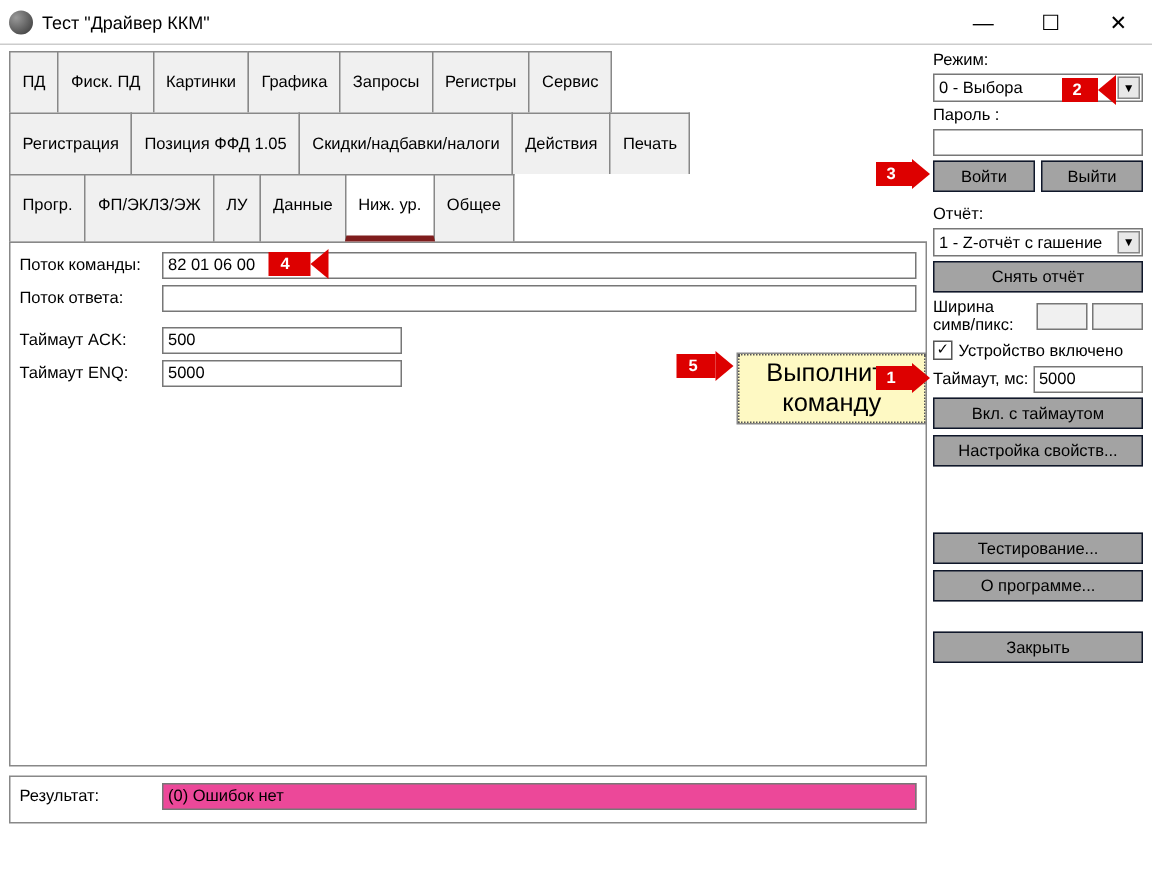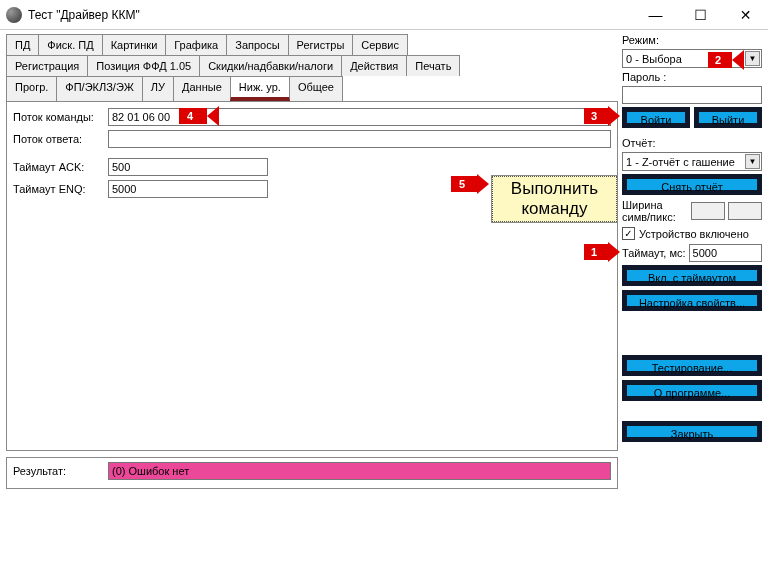--- a/index.html
+++ b/index.html
@@ -48,21 +48,21 @@
   .right-col { width: 140px; flex: 0 0 140px; }
 
   .tabs-row {
     display: flex;
     flex-wrap: wrap;
   }
   .tab {
     border: 1px solid #888;
     border-bottom: none;
     background: #f0f0f0;
-    padding: 4px 8px;
+    padding: 14px 8px;
     font-size: 11px;
     margin-right: -1px;
     position: relative;
     white-space: nowrap;
   }
   .tab.active {
     background: #fff;
     z-index: 2;
     border-bottom: 4px solid #7f1d1d;
   }
@@ -88,22 +88,22 @@
     padding: 1px 3px;
     font-size: 11px;
     font-family: inherit;
     background:#fff;
   }
   .inp-wide { flex:1; }
   .inp-med { width: 160px; }
   .inp-readonly { background:#ec4899; }
 
   .btn {
-    border: 5px solid #0f172a;
-    background: #0ea5e9;
+    border: 1px solid #0f172a;
+    background: #a3a3a3;
     padding: 2px 6px;
     font-size: 11px;
     font-family: inherit;
     height: 21px;
     cursor: default;
     white-space: nowrap;
     text-align: center;
   }
   .btn-wide { width: 100%; margin-bottom:4px; }
 

